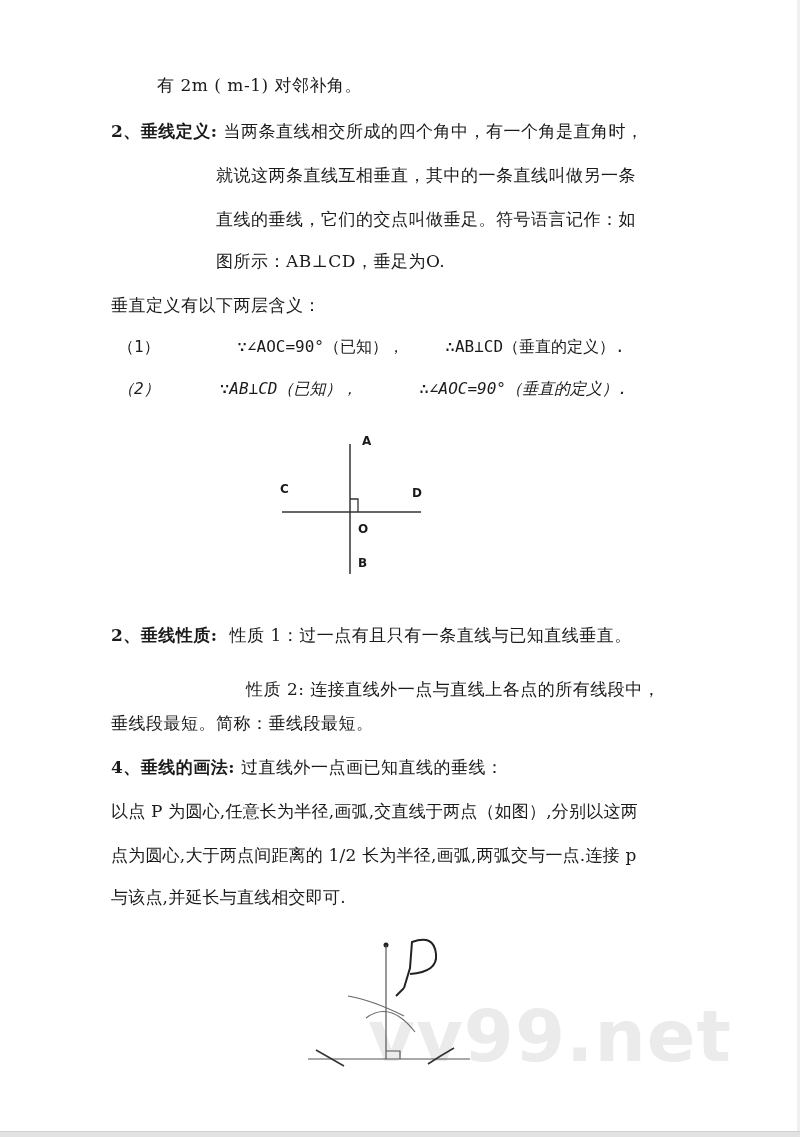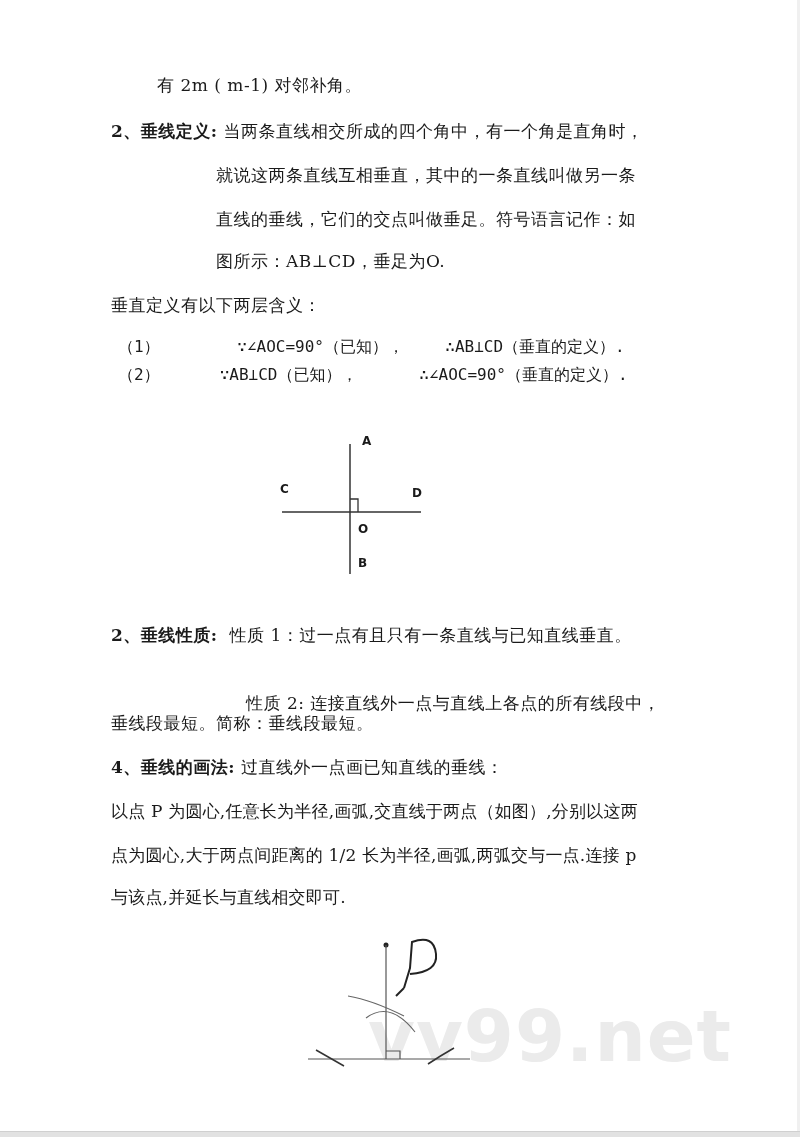--- a/index.html
+++ b/index.html
@@ -45,21 +45,21 @@
   <div class="line" style="left:216px; top:208px;">直线的垂线，它们的交点叫做垂足。符号语言记作：如</div>
   <div class="line" style="left:216px; top:250px;">图所示：AB⊥CD，垂足为O.</div>
 
   <div class="line" style="left:111px; top:294px;">垂直定义有以下两层含义：</div>
 
   <div class="line mono" style="left:118px; top:336px;">
     <span style="display:inline-block; width:70px;">（1）</span>
     <span style="display:inline-block; width:230px; padding-left:8px;text-align:center;">∵∠AOC=90°（已知），</span>
     <span>∴AB⊥CD（垂直的定义）.</span>
   </div>
-  <div class="line mono" style="left:118px; top:364px;">
+  <div class="line mono" style="left:118px; top:378px;font-style:italic;">
     <span style="display:inline-block; width:70px;">（2）</span>
     <span style="display:inline-block; width:190px; padding-left:22px;">∵AB⊥CD（已知），</span>
     <span>∴∠AOC=90°（垂直的定义）.</span>
   </div>
 
   <div class="fig" style="left:270px; top:430px; width:170px; height:150px;">
     <svg width="170" height="150" viewBox="0 0 170 150">
       <line x1="80" y1="14" x2="80" y2="144" stroke="#333" stroke-width="1.5"></line>
       <line x1="12" y1="82" x2="151" y2="82" stroke="#333" stroke-width="1.5"></line>
       <polyline points="80,69 88,69 88,82" fill="none" stroke="#333" stroke-width="1.3"></polyline>
@@ -68,21 +68,21 @@
     <span class="sans" style="position:absolute; left:10px; top:52px; font-size:12px; font-weight:bold;">C</span>
     <span class="sans" style="position:absolute; left:142px; top:56px; font-size:12px; font-weight:bold;">D</span>
     <span class="sans" style="position:absolute; left:88px; top:92px; font-size:12px; font-weight:bold;">O</span>
     <span class="sans" style="position:absolute; left:88px; top:126px; font-size:12px; font-weight:bold;">B</span>
   </div>
 
   <div class="line" style="left:111px; top:624px;">
     <span class="bold">2、垂线性质:</span>
     <span style="padding-left:6px;">性质 1：过一点有且只有一条直线与已知直线垂直。</span>
   </div>
-  <div class="line" style="left:246px; top:692px;">性质 2: 连接直线外一点与直线上各点的所有线段中，</div>
+  <div class="line" style="left:246px; top:678px;">性质 2: 连接直线外一点与直线上各点的所有线段中，</div>
   <div class="line" style="left:111px; top:712px;text-align:right;">垂线段最短。简称：垂线段最短。</div>
 
   <div class="line" style="left:111px; top:756px;">
     <span class="bold">4、垂线的画法:</span>
     <span>过直线外一点画已知直线的垂线：</span>
   </div>
   <div class="line" style="left:111px; top:800px; letter-spacing:0.2px;">以点 P 为圆心,任意长为半径,画弧,交直线于两点（如图）,分别以这两</div>
   <div class="line" style="left:111px; top:844px; letter-spacing:0.2px;text-align:center;">点为圆心,大于两点间距离的 1/2 长为半径,画弧,两弧交与一点.连接 p</div>
   <div class="line" style="left:111px; top:886px; letter-spacing:0.2px;">与该点,并延长与直线相交即可.</div>
 

